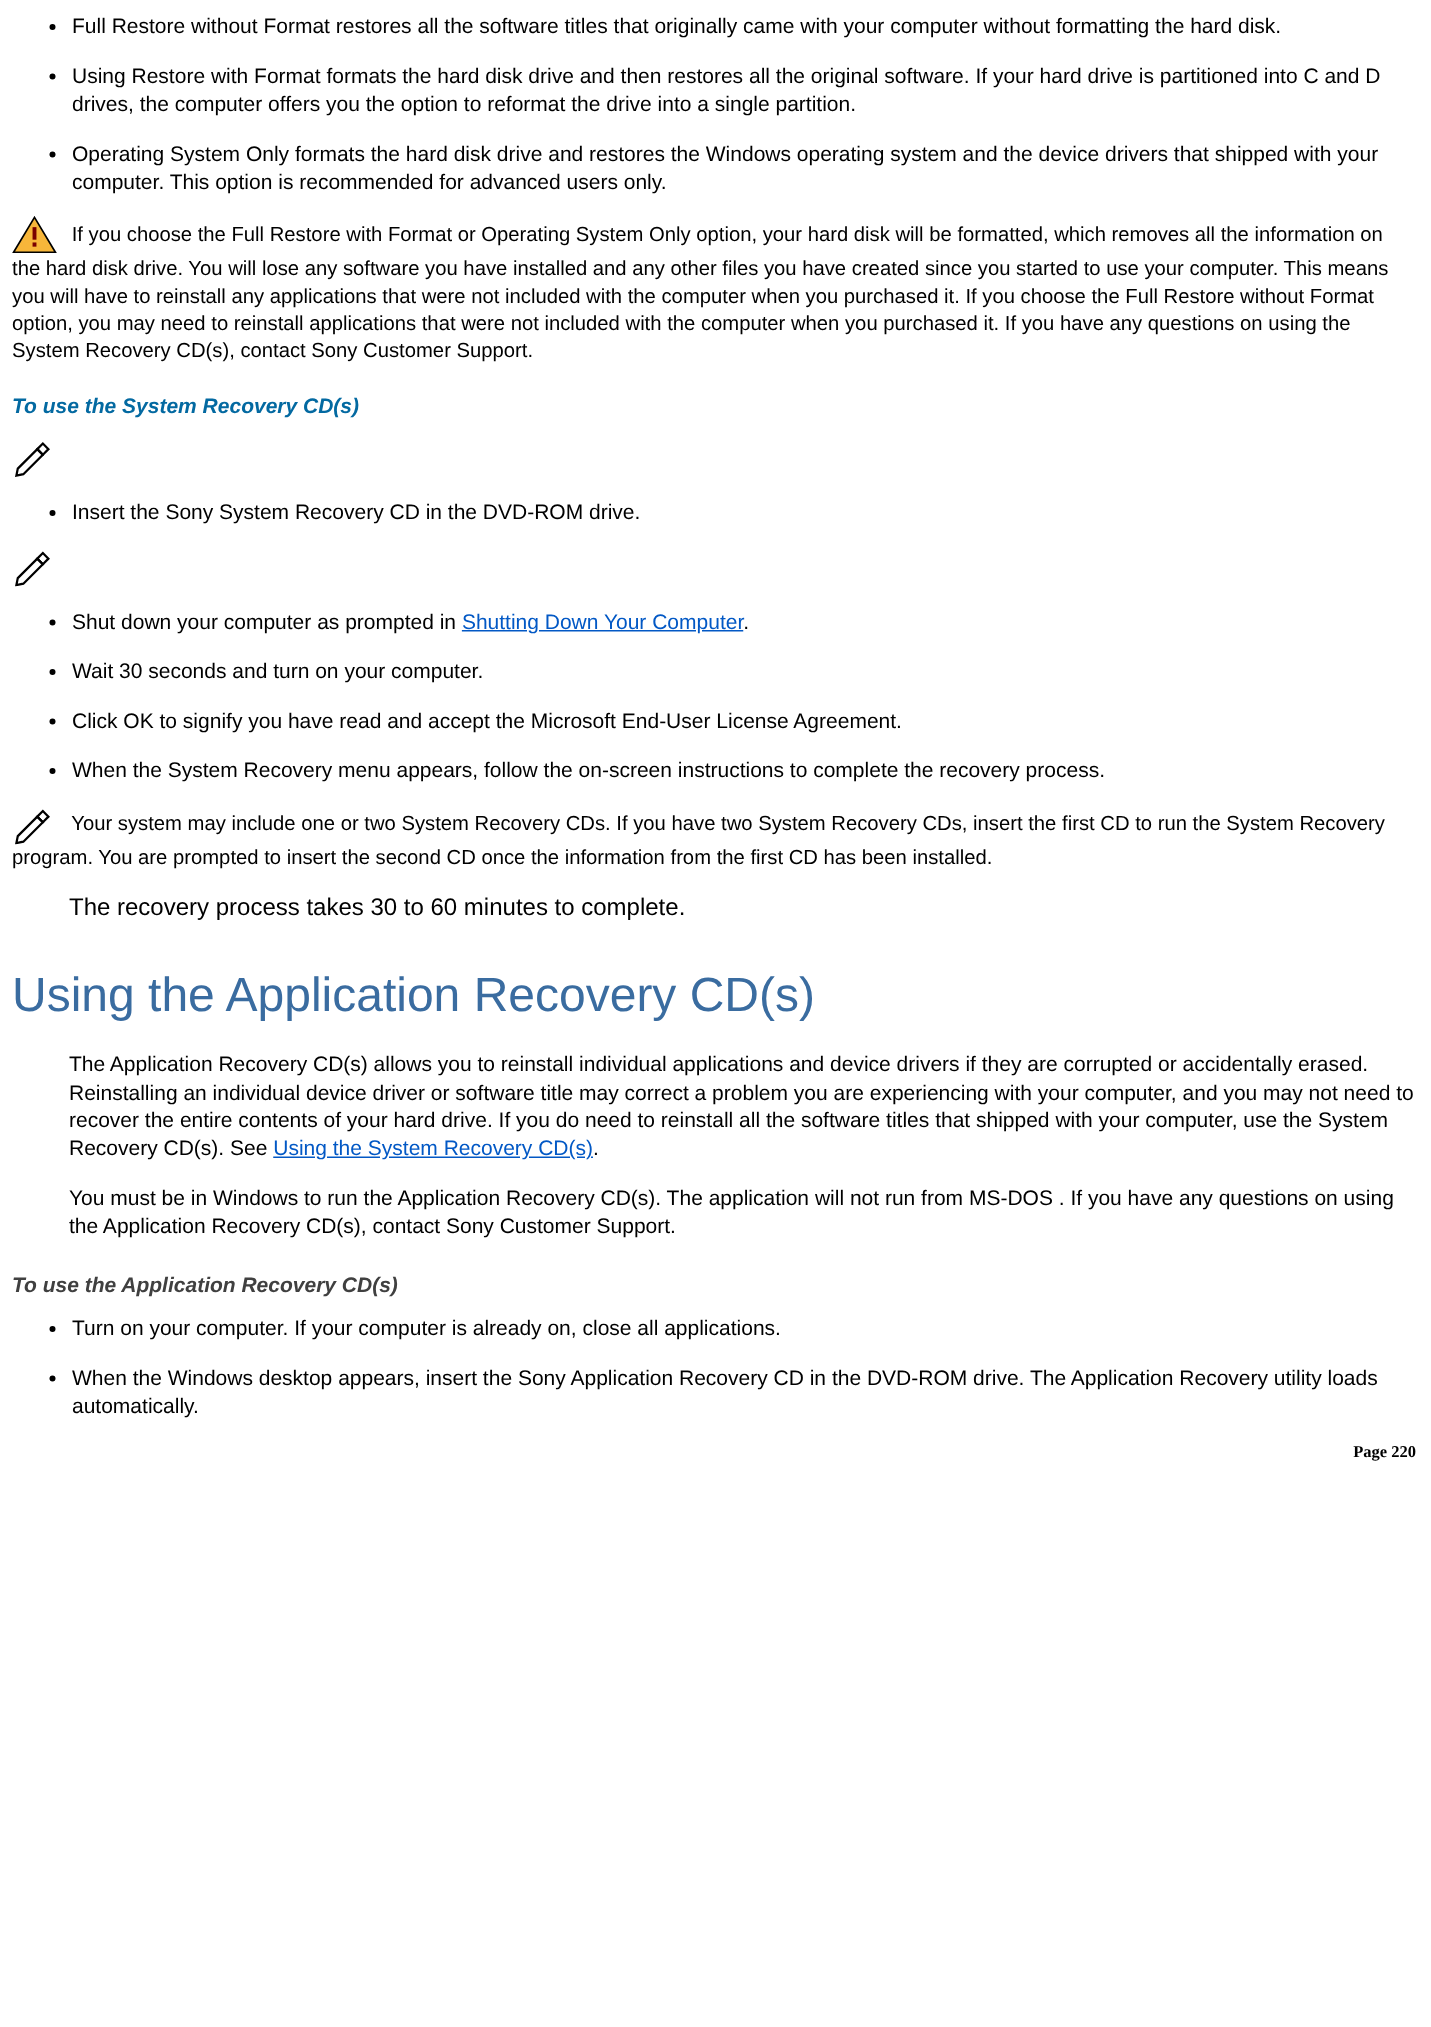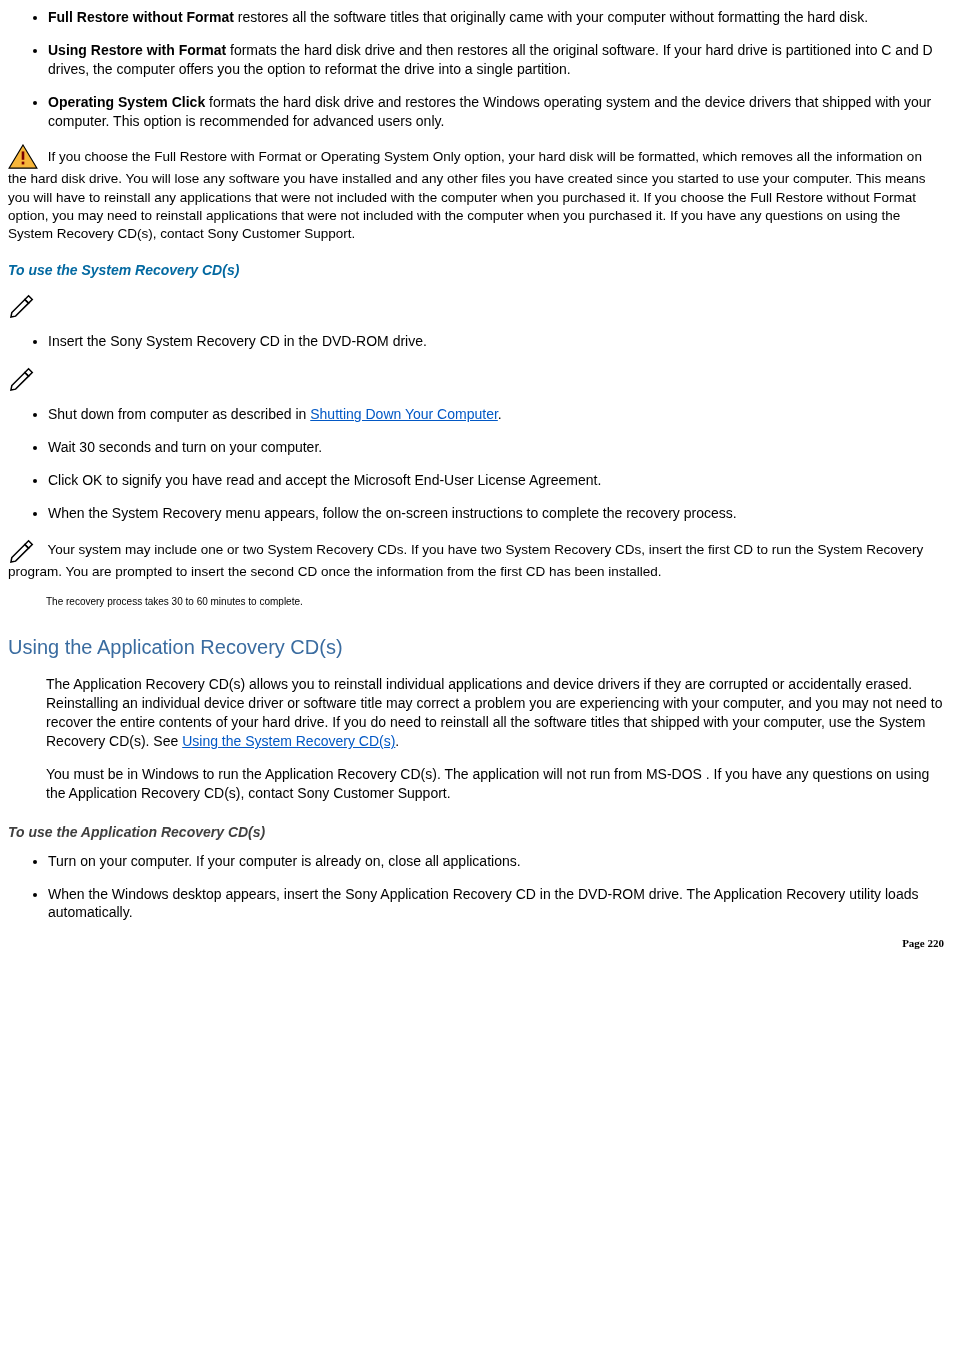--- a/index.html
+++ b/index.html
@@ -10,21 +10,21 @@
     line-height: 1.35;
   }
   ul {
     margin: 0 0 0 40px;
     padding: 0;
   }
   li {
     margin-bottom: 14px;
   }
   li .bullet-label {
-    font-weight: bold;
+    font-weight: normal;
   }
   .note-block {
     font-size: 13.5px;
     margin: 6px 0 14px 0;
   }
   .warn-icon, .note-icon {
     display: inline-block;
     vertical-align: middle;
     margin-right: 6px;
     width: 30px;
@@ -40,57 +40,57 @@
   .heading-red {
     color: #404040;
     font-weight: bold;
     font-style: italic;
     font-size: 14px;
     margin: 20px 0 10px 0;
   }
   h2.section {
     color: #3a6ca0;
     font-weight: normal;
-    font-size: 20px;
+    font-size: 32px;
     margin: 26px 0 14px 0;
   }
   .para {
     margin: 0 0 14px 0;
     padding-left: 38px;
   }
   a {
     color: #0258c5;
     text-decoration: underline;
   }
   .page-number {
     text-align: right;
     font-weight: bold;
     font-size: 11px;
     margin-top: 10px;
     font-family: Liberation Serif, serif;
   }
   .indent-para {
     margin-left: 38px;
-    font-size: 10px;
+    font-size: 16px;
     margin-top: 6px;
     margin-bottom: 14px;
   }
 </style>
 </head>
 <body>
 
 <ul>
   <li>
     <span class="bullet-label">Full Restore without Format</span><span> restores all the software titles that originally came with your computer without formatting the hard disk.</span>
   </li>
   <li>
     <span class="bullet-label">Using Restore with Format</span><span> formats the hard disk drive and then restores all the original software. If your hard drive is partitioned into C and D drives, the computer offers you the option to reformat the drive into a single partition.</span>
   </li>
   <li>
-    <span class="bullet-label">Operating System Click</span><span> formats the hard disk drive and restores the Windows operating system and the device drivers that shipped with your computer. This option is recommended for advanced users only.</span>
+    <span class="bullet-label">Operating System Only</span><span> formats the hard disk drive and restores the Windows operating system and the device drivers that shipped with your computer. This option is recommended for advanced users only.</span>
   </li>
 </ul>
 
 <div class="note-block">
   <span class="warn-icon">
     <svg viewBox="0 0 32 28" width="30" height="26">
       <polygon points="16,1 31,26 1,26" fill="#f7b63a" stroke="#000" stroke-width="1.2"></polygon>
       <rect x="14.6" y="8" width="2.8" height="9" fill="#7a0000"></rect>
       <rect x="14.6" y="19" width="2.8" height="3" fill="#7a0000"></rect>
     </svg>
@@ -116,21 +116,21 @@
   <span class="note-icon">
     <svg viewBox="0 0 32 28" width="30" height="26">
       <path d="M4 22 L18 8 L22 12 L8 26 L3 27 Z" fill="none" stroke="#000" stroke-width="1.6"></path>
       <path d="M18 8 L22 4 L26 8 L22 12 Z" fill="none" stroke="#000" stroke-width="1.6"></path>
     </svg>
   </span>
 </div>
 
 <ul>
   <li>
-    <span>Shut down from computer as described in </span><a href="#">Shutting Down Your Computer</a><span>.</span>
+    <span>Shut down your computer as prompted in </span><a href="#">Shutting Down Your Computer</a><span>.</span>
   </li>
   <li><span>Wait 30 seconds and turn on your computer.</span></li>
   <li><span>Click OK to signify you have read and accept the Microsoft End-User License Agreement.</span></li>
   <li><span>When the System Recovery menu appears, follow the on-screen instructions to complete the recovery process.</span></li>
 </ul>
 
 <div class="note-block">
   <span class="note-icon">
     <svg viewBox="0 0 32 28" width="30" height="26">
       <path d="M4 22 L18 8 L22 12 L8 26 L3 27 Z" fill="none" stroke="#000" stroke-width="1.6"></path>

